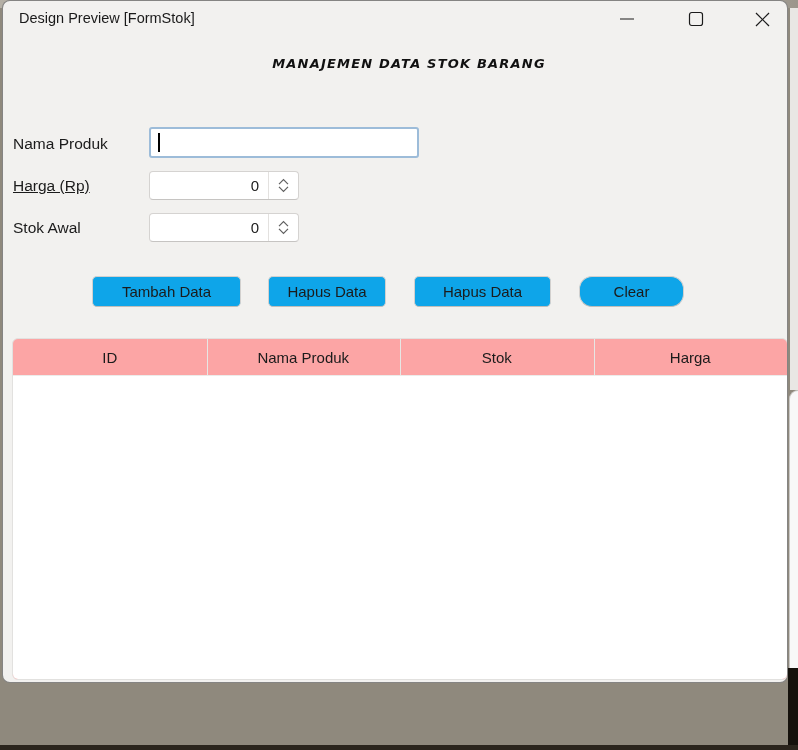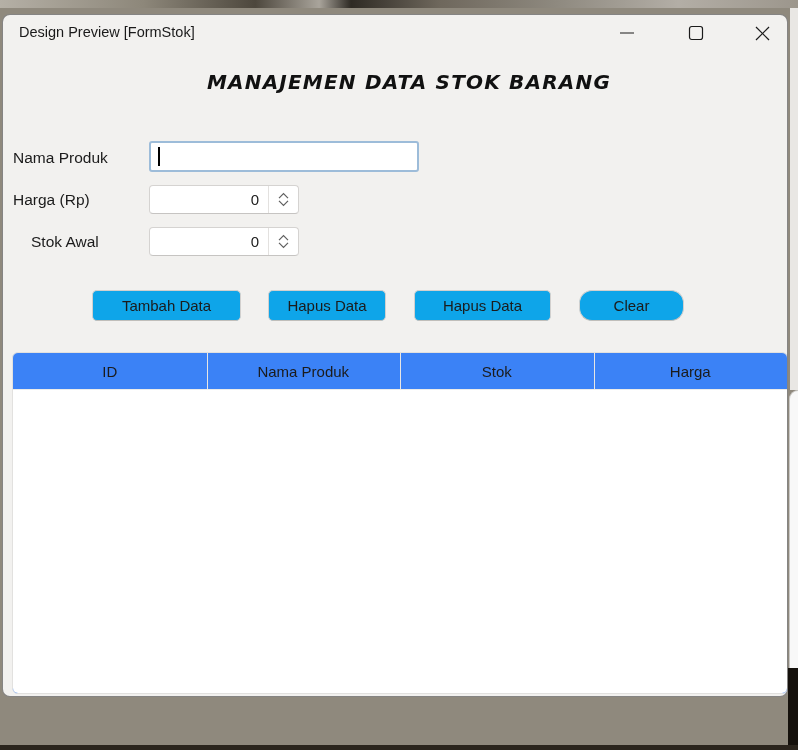--- a/index.html
+++ b/index.html
@@ -19,21 +19,21 @@
     background: linear-gradient(90deg,#b5b0a6 0%,#8d877a 18%,#4d473d 32%,#a9a49b 40%,#2e2a24 44%,#6e675c 55%,#8f8a80 70%,#b3aea6 85%,#9c968c 100%);
   }
   .desktop-right-gray  { position: absolute; left: 790px; top: 8px;   width: 8px;  height: 382px; background: #e9e7e4; }
   .desktop-right-white { position: absolute; left: 789px; top: 390px; width: 9px;  height: 278px; background: #f8f8f8;
                          border-top-left-radius: 9px; border-left: 1px solid #c9c7c4; border-top: 1px solid #c9c7c4; }
   .desktop-right-black { position: absolute; left: 788px; top: 668px; width: 10px; height: 82px; background: #15110c; }
   .desktop-bottom      { position: absolute; left: 0; top: 745px; width: 798px; height: 5px; background: #2b251d; }
 
   
   .window {
-    position: absolute; left: 2px; top: 14px;
+    position: absolute; left: 2px; top: 0;
     width: 786px; height: 683px;
     background: #f2f1ef;
     border: 1px solid rgba(0,0,0,0.45);
     border-radius: 8px;
     overflow: hidden;
   }
 
   .titlebar-title {
     position: absolute; left: 16px; top: 9px;
     font-size: 14.5px; color: #1a1a1a; white-space: nowrap;
@@ -45,31 +45,31 @@
   }
   .win-btn svg { display: block; }
   #btn-min { left: 602px; } #btn-max { left: 671px; } #btn-close { left: 737px; }
 
   .heading {
     position: absolute; left: 0; top: 55px; width: 100%;
     padding-left: 28px;
     text-align: center;
     font-family: "DejaVu Sans", sans-serif;
     font-style: italic; font-weight: bold;
-    font-size: 20px; letter-spacing: 1.2px;
+    font-size: 13px; letter-spacing: 1.2px;
     color: #111;
   }
 
   .field-label {
     position: absolute; left: 10px;
     font-size: 15.5px; line-height: 20px; color: #1b1b1b; white-space: nowrap;
   }
   #label-nama  { top: 133px; }
-  #label-harga { top: 175px; }
-  #label-stok  { top: 217px; margin-left: 18px; }
+  #label-harga { top: 175px; text-decoration: underline; }
+  #label-stok  { top: 217px; }
 
   .text-input {
     position: absolute; left: 146px; top: 126px;
     width: 270px; height: 31px;
     background: #ffffff;
     border: 2px solid #9dbcd9;
     border-radius: 3px;
   }
   .text-caret {
     position: absolute; left: 7px; top: 4px;
@@ -107,21 +107,21 @@
     padding: 0; cursor: default;
   }
   #btn-tambah { left: 89px;  top: 275px; width: 149px; }
   #btn-edit   { left: 265px; top: 275px; width: 118px; }
   #btn-hapus  { left: 411px; top: 275px; width: 137px; }
   #btn-clear  { left: 576px; top: 275px; width: 105px; border-radius: 13px; }
 
   .data-table {
     position: absolute; left: 9px; top: 337px;
     width: 776px; height: 342px;
-    background: #3b82f6;
+    background: #fca5a5;
     border: 1px solid #e2e1df;
     border-radius: 6px;
     overflow: hidden;
   }
   .table-header {
     display: grid; grid-template-columns: repeat(4, 1fr);
     height: 37px;
     border-bottom: 1px solid #ececea;
   }
   .th {

